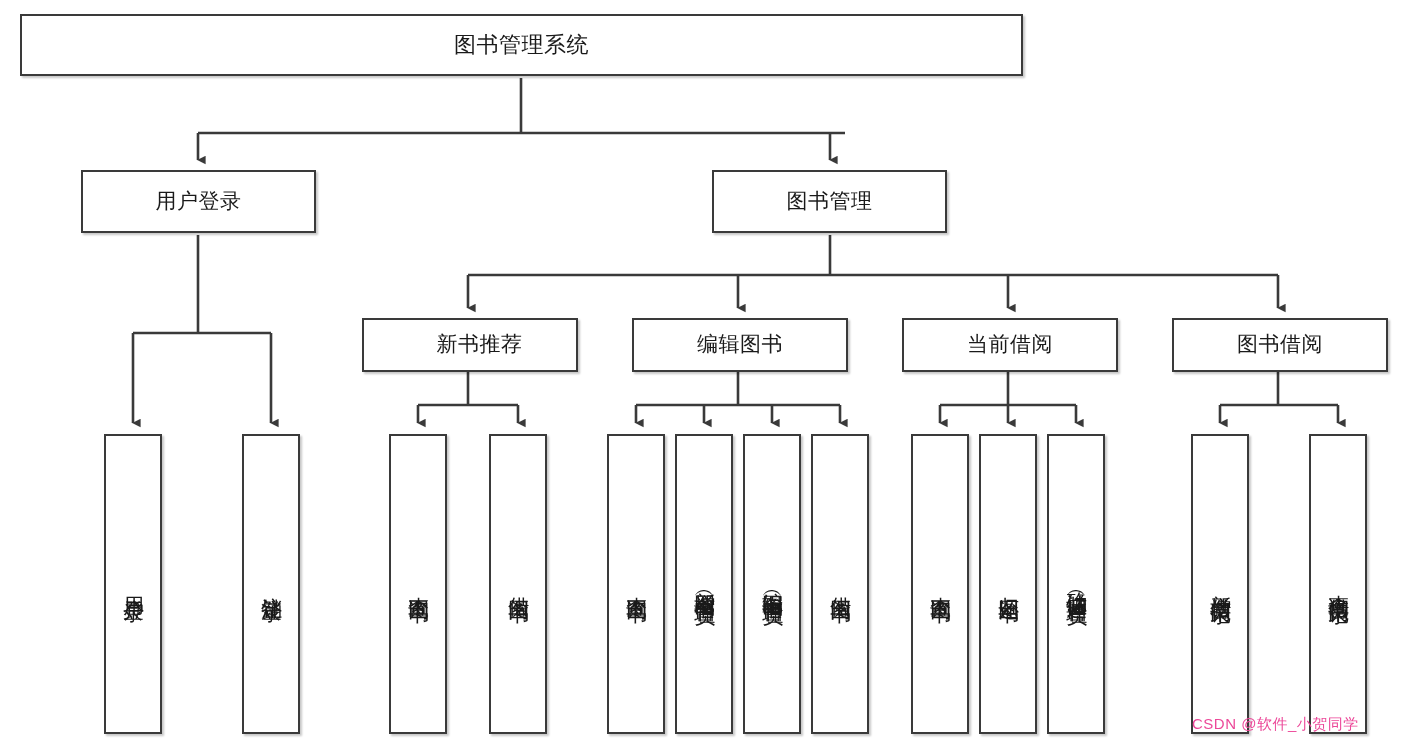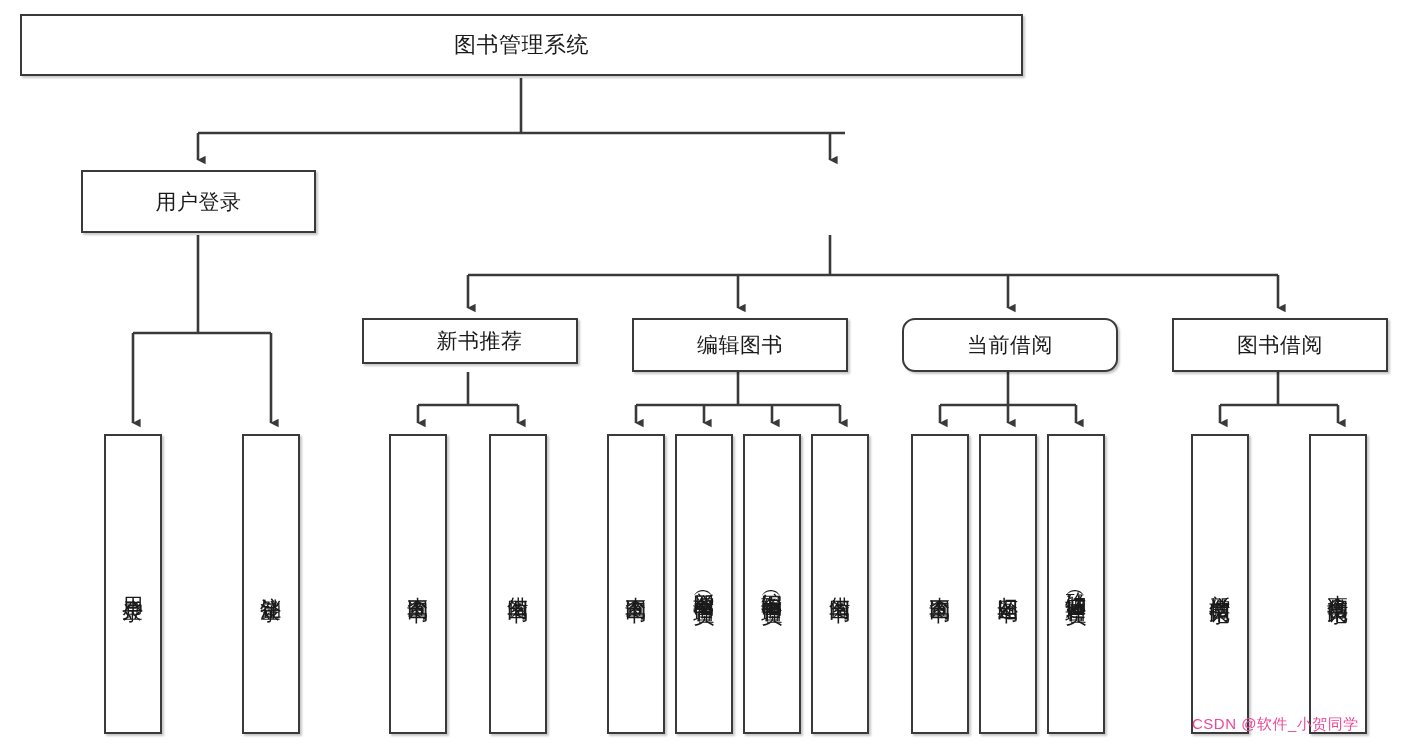--- a/index.html
+++ b/index.html
@@ -28,20 +28,21 @@
   .node-box {
     position: absolute;
     box-sizing: border-box;
     background: #ffffff;
     border: 2px solid #3a3a3a;
     box-shadow: 2px 2px 2px rgba(0,0,0,0.22);
     display: flex;
     align-items: center;
     justify-content: center;
     overflow: hidden;
+    font-family: Liberation Serif, serif;
   }
   .node-label {
     color: #1a1a1a;
     font-size: 21px;
     line-height: 1.12;
     letter-spacing: 0.5px;
     white-space: nowrap;
     text-align: center;
   }
   .node-box.vertical .node-label {
@@ -117,28 +118,31 @@
     </g>
   </svg>
 
   <div class="node-box node-root" style="left:20px; top:14px; width:1003px; height:62px;">
     <span class="node-label">图书管理系统</span>
   </div>
 
   <div class="node-box" style="left:81px; top:170px; width:235px; height:63px;">
     <span class="node-label">用户登录</span>
   </div>
+  <div class="node-box" style="left:712px; top:170px; width:235px; height:63px;">
+    <span class="node-label">图书管理</span>
+  </div>
 
-  <div class="node-box" style="left:362px; top:318px; width:216px; height:46px;padding-left:19px;">
+  <div class="node-box" style="left:362px; top:318px; width:216px; height:54px;padding-left:19px;">
     <span class="node-label">新书推荐</span>
   </div>
   <div class="node-box" style="left:632px; top:318px; width:216px; height:54px;">
     <span class="node-label">编辑图书</span>
   </div>
-  <div class="node-box" style="left:902px; top:318px; width:216px; height:54px;border-radius:13px;">
+  <div class="node-box" style="left:902px; top:318px; width:216px; height:54px;">
     <span class="node-label">当前借阅</span>
   </div>
   <div class="node-box" style="left:1172px; top:318px; width:216px; height:54px;">
     <span class="node-label">图书借阅</span>
   </div>
 
   <div class="node-box vertical" style="left:104px; top:434px; width:58px; height:300px;">
     <span class="node-label">用户登录</span>
   </div>
   <div class="node-box vertical" style="left:242px; top:434px; width:58px; height:300px;">

